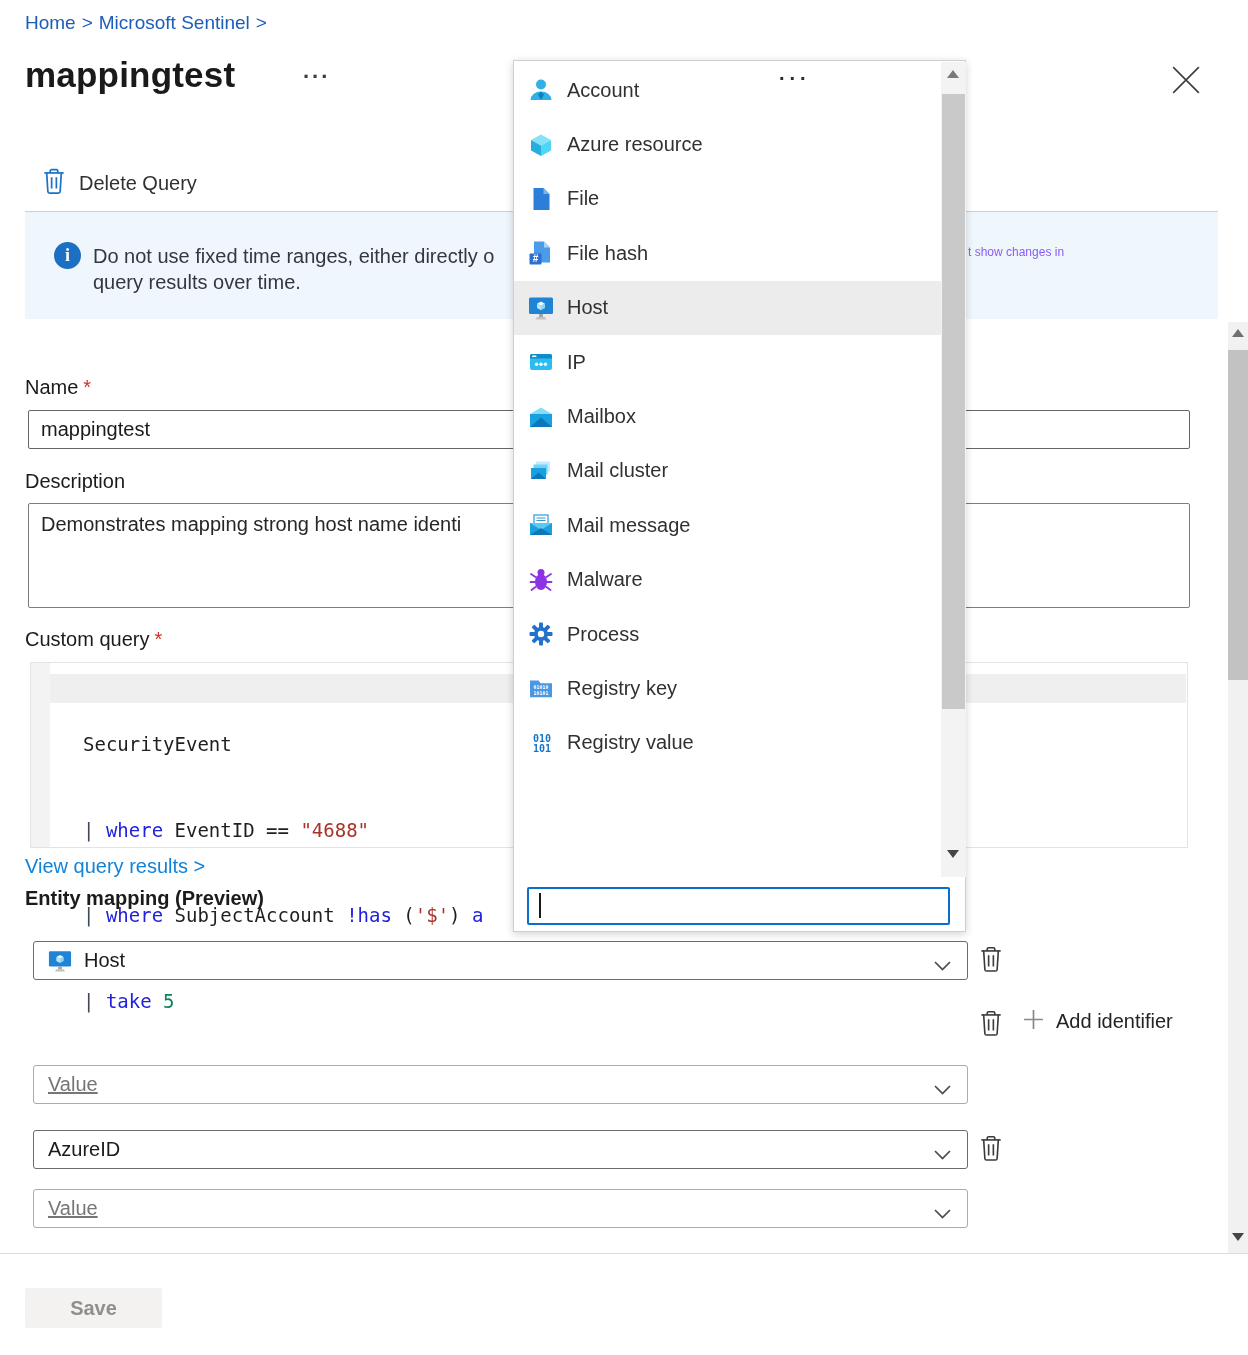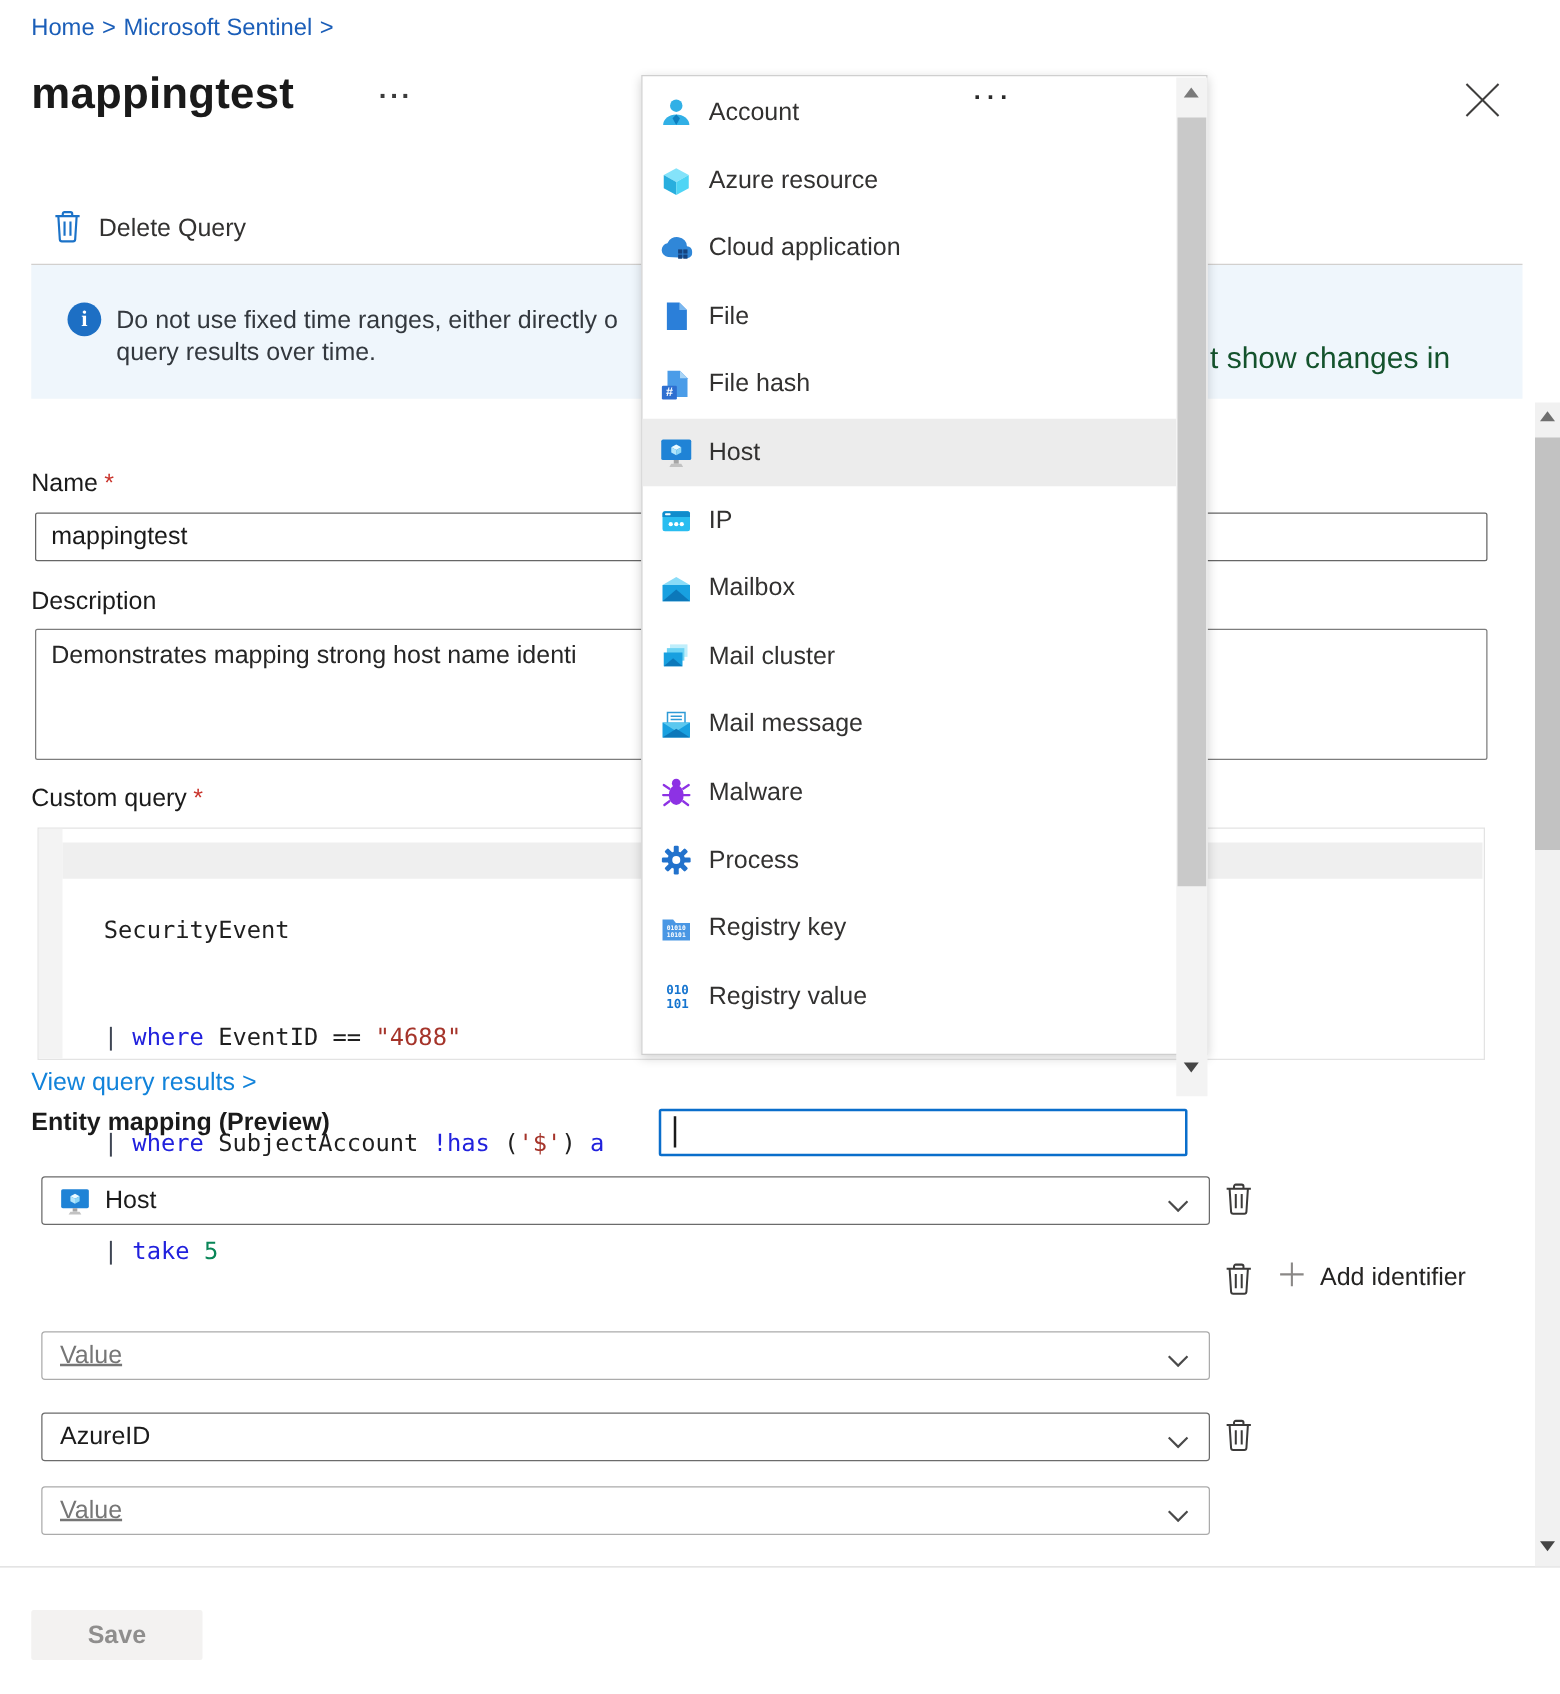--- a/index.html
+++ b/index.html
@@ -23,21 +23,21 @@
   .toolbar-delete .lbl { font-size:20px; color:#323130; }
 
   .divider-top { left:25px; top:211px; width:1193px; height:1px; background:#d2d0ce; }
 
   
   .banner { left:25px; top:212px; width:1193px; height:107px; background:#eff6fc; }
   .info-icon { left:54px; top:242px; width:27px; height:27px; border-radius:50%; background:#1d6fc4;
     color:#fff; font-family:"Liberation Serif", serif; font-weight:700; font-size:18px;
     display:flex; align-items:center; justify-content:center; }
   .banner-t1l { left:93px; top:245px; font-size:20px; color:#33383e; white-space:nowrap; }
-  .banner-t1r { left:968px; top:245px; font-size:24px; color:#14532d; white-space:nowrap;margin-top:28px; }
+  .banner-t1r { left:968px; top:245px; font-size:12px; color:#8b5cf6; white-space:nowrap; }
   .banner-t2  { left:93px; top:271px; font-size:20px; color:#33383e; white-space:nowrap; }
 
   
   .field-label { font-size:20px; color:#1b1b1b; }
   .req { color:#c9332b; margin-left:5px; }
   .name-label { left:25px; top:376px; }
   .name-input { left:28px; top:410px; width:1162px; height:39px; border:1px solid #666;
     border-radius:2px; font-size:20px; color:#1a1a1a; padding:0 12px; font-family:"Liberation Sans",sans-serif; background:#fff; }
   .desc-label { left:25px; top:470px; }
   .desc-area { left:28px; top:503px; width:1162px; height:105px; border:1px solid #7d7d7d;
@@ -81,21 +81,21 @@
 
   
   .page-sb { left:1228px; top:322px; width:20px; height:931px; background:#f1f1f1; }
   .page-sb-thumb { left:1228px; top:350px; width:20px; height:330px; background:#c2c2c2; }
   .tri-up { width:0; height:0; border-left:6px solid transparent; border-right:6px solid transparent; border-bottom:8px solid #6f6f6f; }
   .tri-down { width:0; height:0; border-left:6px solid transparent; border-right:6px solid transparent; border-top:8px solid #454545; }
   .page-sb-up { left:1232px; top:329px; }
   .page-sb-down { left:1232px; top:1233px; }
 
   
-  .dd-panel { left:513px; top:60px; width:453px; height:784px; background:#fff;
+  .dd-panel { left:513px; top:60px; width:453px; height:872px; background:#fff;
     border:1px solid #cfcfcf; box-shadow:0 2px 8px rgba(0,0,0,.18); z-index:10; }
   .dd-list { position:absolute; left:0; top:2px; width:427px; }
   .dd-item { display:flex; align-items:center; height:54.4px; padding-left:14px; cursor:pointer; }
   .dd-item.highlighted { background:#ececec; }
   .dd-icon { width:26px; height:26px; margin-right:13px; flex:0 0 auto; }
   .dd-label { font-size:20px; color:#323130; }
   .dd-sb { position:absolute; left:427px; top:1px; width:25px; height:815px; background:#f3f3f3; }
   .dd-sb-up { position:absolute; left:6px; top:8px; }
   .dd-sb-thumb { position:absolute; left:1px; top:32px; width:23px; height:615px; background:#c9c9c9; }
   .dd-sb-down { position:absolute; left:6px; top:788px; }
@@ -257,32 +257,20 @@
       <div class="dd-item">
         <span class="dd-icon"><svg width="26" height="26" viewBox="0 0 26 26">
               <polygon points="13,2.5 23,8 13,13.5 3,8" fill="#84e3fa"></polygon>
               <polygon points="3,8 13,13.5 13,24 3,18.5" fill="#28aede"></polygon>
               <polygon points="23,8 13,13.5 13,24 23,18.5" fill="#4fd5f5"></polygon>
             </svg></span>
         <span class="dd-label">Azure resource</span>
       </div>
       <div class="dd-item">
         <span class="dd-icon"><svg width="26" height="26" viewBox="0 0 26 26">
-              <path d="M6.5 19.5 a5.5 5.5 0 0 1 -0.6 -10.9 A8 7.2 0 0 1 21.5 11 a4.8 4.8 0 0 1 0.8 9.4 z" fill="#3087d8"></path>
-              <g fill="#15437f">
-                <rect x="14.5" y="13.5" width="3.4" height="3.4"></rect>
-                <rect x="18.6" y="13.5" width="3.4" height="3.4"></rect>
-                <rect x="14.5" y="17.6" width="3.4" height="3.4"></rect>
-                <rect x="18.6" y="17.6" width="3.4" height="3.4"></rect>
-              </g>
-            </svg></span>
-        <span class="dd-label">Cloud application</span>
-      </div>
-      <div class="dd-item">
-        <span class="dd-icon"><svg width="26" height="26" viewBox="0 0 26 26">
               <path d="M5.5 2 h10 l6 6 v16 h-16 z" fill="#2b7fd9"></path>
               <path d="M15.5 2 l6 6 h-6 z" fill="#7ab7ef"></path>
             </svg></span>
         <span class="dd-label">File</span>
       </div>
       <div class="dd-item">
         <span class="dd-icon"><svg width="26" height="26" viewBox="0 0 26 26">
               <path d="M6 1.5 h10 l6 6 v15 h-16 z" fill="#4a9ce8"></path>
               <path d="M16 1.5 l6 6 h-6 z" fill="#a8d4f6"></path>
               <rect x="1.5" y="13.5" width="12" height="11" rx="1" fill="#2e6fd0"></rect>

